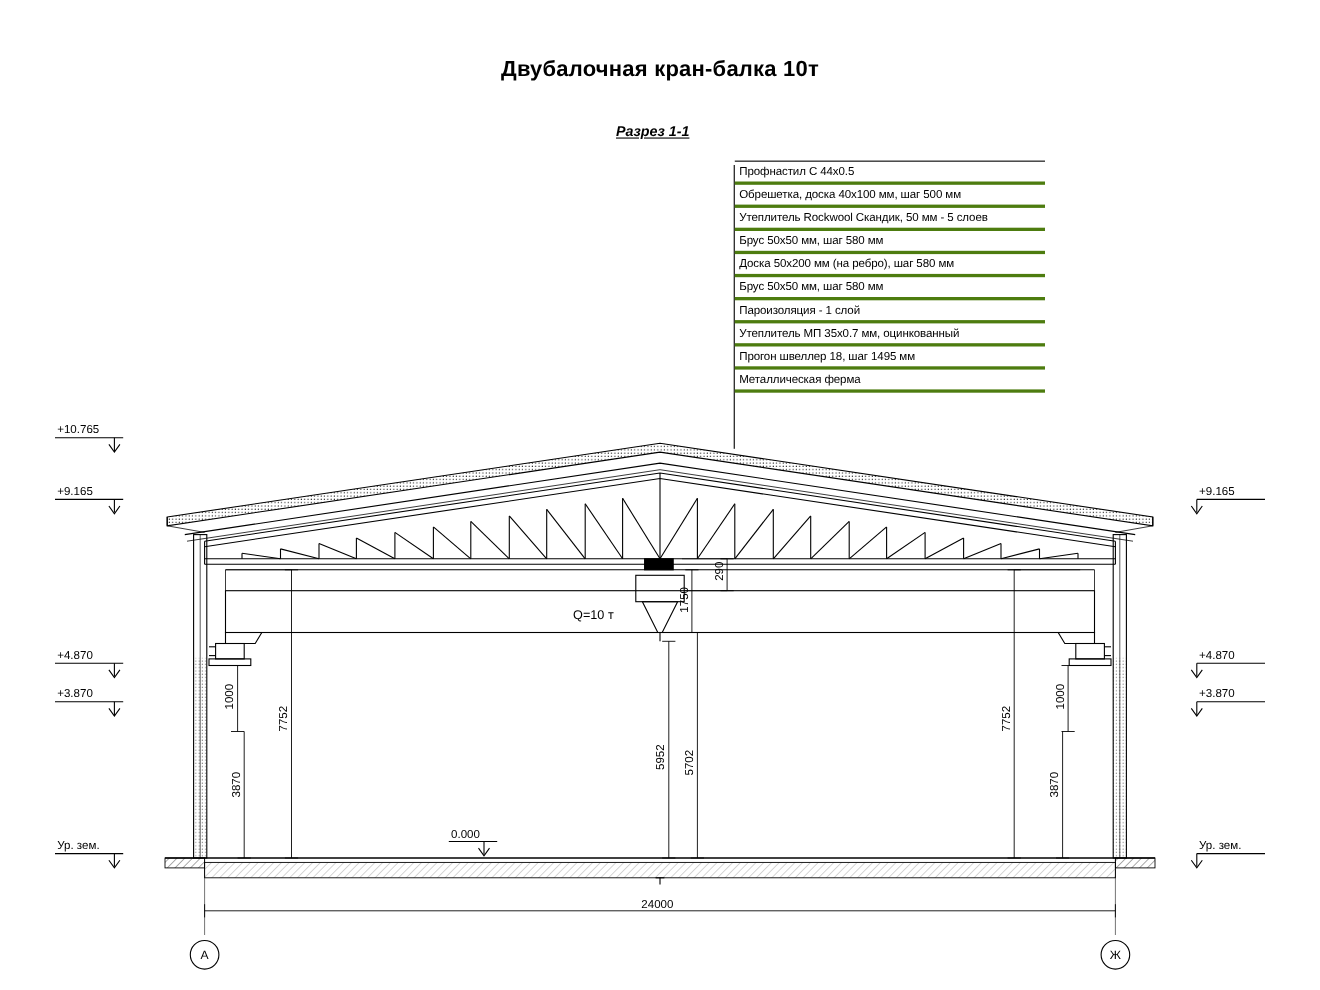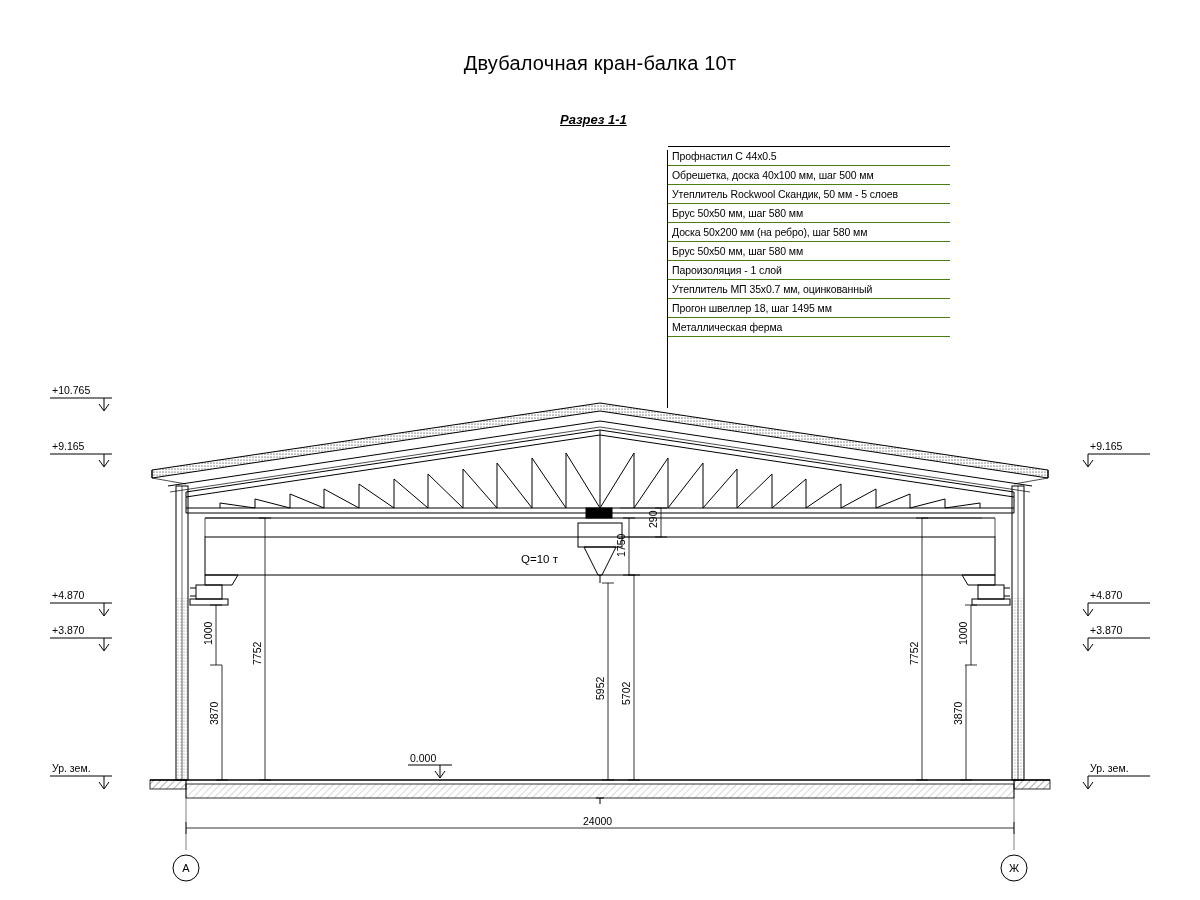--- a/index.html
+++ b/index.html
@@ -17,42 +17,42 @@
     height: 900px;
     background: #ffffff;
     overflow: hidden;
   }
   .title {
     position: absolute;
     left: 0; right: 0;
     top: 52px;
     text-align: center;
     font-size: 20px;
-    font-weight: normal;
+    font-weight: bold;
     letter-spacing: 0.2px;
   }
   .subtitle {
     position: absolute;
     left: 560px;
     top: 112px;
     font-size: 13px;
     font-weight: bold;
     font-style: italic;
     text-decoration: underline;
   }
   
   .legend {
     position: absolute;
     left: 668px;
     top: 146px;
     width: 282px;
     border-top: 1px solid #000;
   }
   .legend .row {
-    border-bottom: 1px solid #4d7c0f;
+    border-bottom: 3px solid #4d7c0f;
     font-size: 10.5px;
     line-height: 12px;
     padding: 3px 2px 3px 4px;
     white-space: nowrap;
     letter-spacing: -0.1px;
   }
   .legend .row:first-child {
     border-top: none;
   }
   

